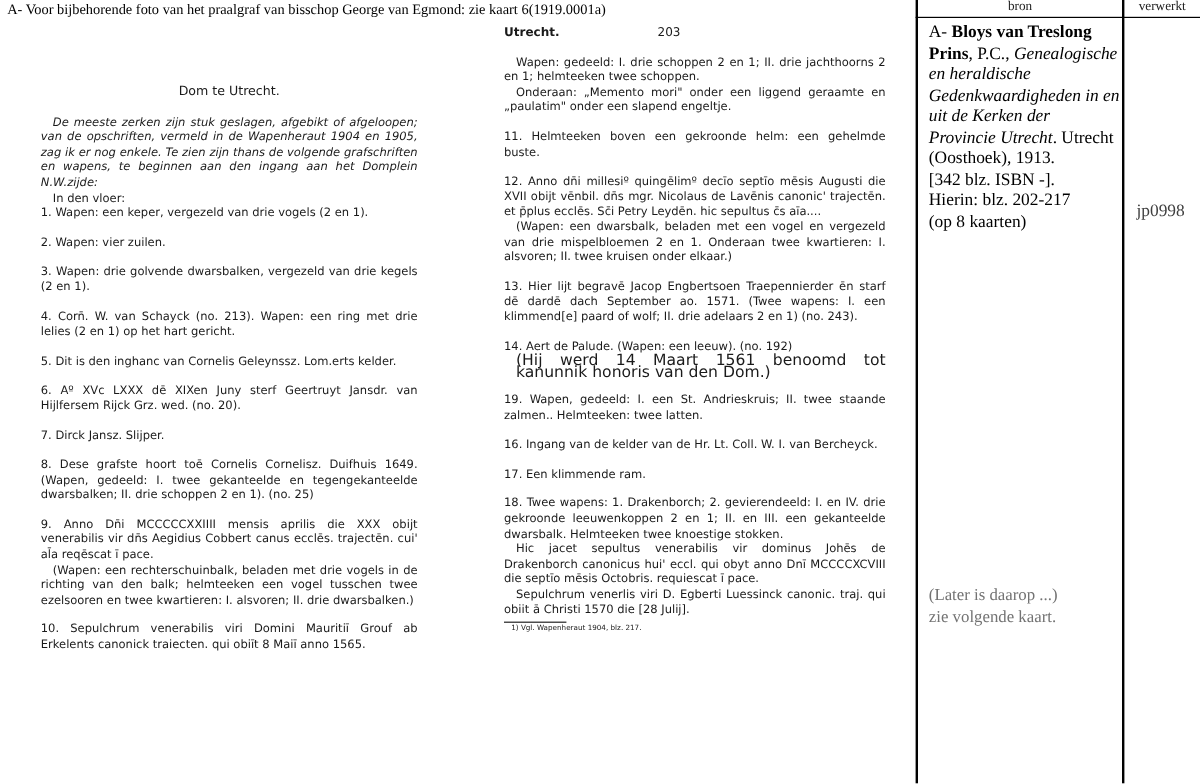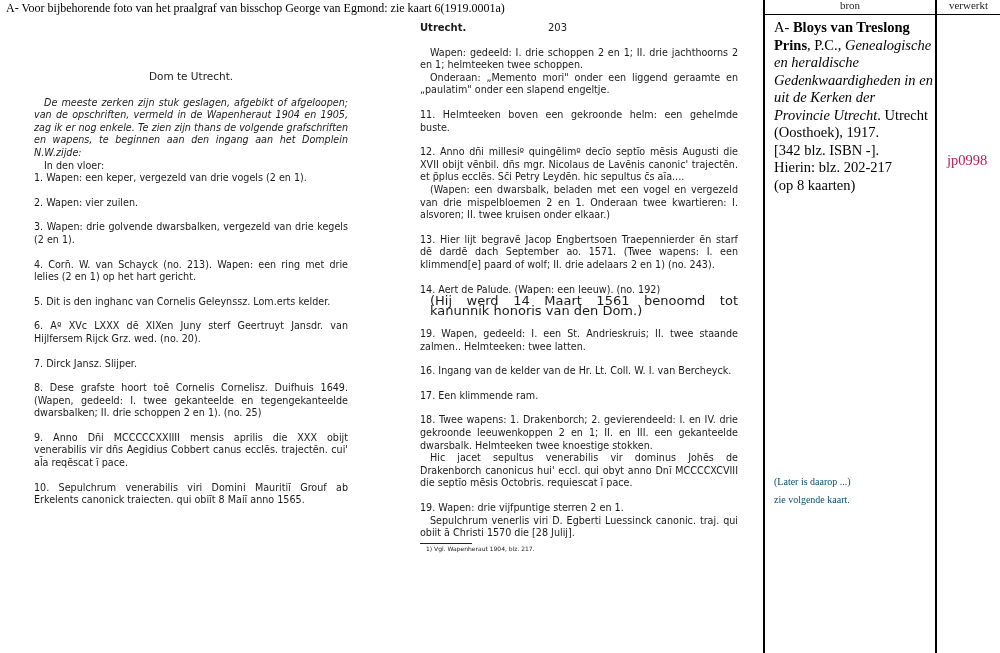--- a/index.html
+++ b/index.html
@@ -35,46 +35,47 @@
     .th { position: absolute; top: -1px; font-family: Liberation Serif, serif; font-size: 11px; color: #222; }
     .th-bron { left: 765px; width: 170px; text-align: center; }
     .th-verwerkt { left: 937px; width: 63px; text-align: center; }
     .bron-cell {
       position: absolute; left: 774px; top: 19px; width: 160px;
       font-family: "Liberation Serif", serif; font-size: 14.5px; line-height: 17.5px; color: #000;
     }
     .bron-cell b { font-weight: bold; }
     .bron-cell i { font-style: italic; }
     .verwerkt-cell {
-      position: absolute; left: 947px; top: 152px;
-      font-family: "Liberation Serif", serif; font-size: 14.5px; color: #be185d;
+      position: absolute; left: 947px; top: 168px;
+      font-family: "Liberation Serif", serif; font-size: 14.5px; color: #404040;
     }
     .later-note {
-      position: absolute; left: 774px; top: 473px; width: 160px;
-      font-family: "Liberation Serif", serif; font-size: 10px; line-height: 17.5px; color: #0c4a6e;
+      position: absolute; left: 774px; top: 488px; width: 160px;
+      font-family: "Liberation Serif", serif; font-size: 14px; line-height: 17.5px; color: #737373;
     }
   </style>
 </head>
 <body>
 
 <div class="top-caption">A- Voor bijbehorende foto van het praalgraf van bisschop George van Egmond: zie kaart 6(1919.0001a)</div>
 
 <div class="scan left-page">
   <div class="page-title">Dom te Utrecht.</div>
   <p class="para">De meeste zerken zijn stuk geslagen, afgebikt of afgeloopen; van de opschriften, vermeld in de Wapenheraut 1904 en 1905, zag ik er nog enkele. Te zien zijn thans de volgende grafschriften en wapens, te beginnen aan den ingang aan het Domplein N.W.zijde:</p>
   <div class="indent">In den vloer:</div>
   <div class="entry first">1.  Wapen: een keper, vergezeld van drie vogels (2 en 1).</div>
   <div class="entry">2.  Wapen: vier zuilen.</div>
   <div class="entry">3.  Wapen: drie golvende dwarsbalken, vergezeld van drie kegels (2 en 1).</div>
   <div class="entry">4.  Corn̄. W. van Schayck (no. 213).  Wapen: een ring met drie lelies (2 en 1) op het hart gericht.</div>
   <div class="entry">5.  Dit is den inghanc van Cornelis Geleynssz. Lom.erts kelder.</div>
   <div class="entry">6.  Aº XVc LXXX dē XIXen Juny sterf Geertruyt Jansdr. van Hijlfersem Rijck Grz. wed. (no. 20).</div>
   <div class="entry">7.  Dirck Jansz. Slijper.</div>
   <div class="entry">8.  Dese grafste hoort toē Cornelis Cornelisz. Duifhuis 1649. (Wapen, gedeeld: I. twee gekanteelde en tegengekanteelde dwarsbalken; II. drie schoppen 2 en 1). (no. 25)</div>
   <div class="entry">9.  Anno Dn̄i MCCCCCXXIIII mensis aprilis die XXX obijt venerabilis vir dn̄s Aegidius Cobbert canus ecclēs. trajectēn. cui' al̄a reqēscat ī pace.</div>
+  <div class="entry tight indent">(Wapen: een rechterschuinbalk, beladen met drie vogels in de richting van den balk; helmteeken een vogel tusschen twee ezelsooren en twee kwartieren: I. alsvoren; II. drie dwarsbalken.)</div>
   <div class="entry">10.  Sepulchrum venerabilis viri Domini Mauritiī Grouf ab Erkelents canonick traiecten. qui obiīt 8 Maiī anno 1565.</div>
 </div>
 
 <div class="scan right-page">
   <div class="running-head">
     <span class="rh-left">Utrecht.</span>
     <span class="rh-num">203</span>
   </div>
   <div class="indent">Wapen: gedeeld: I. drie schoppen 2 en 1; II. drie jachthoorns 2 en 1; helmteeken twee schoppen.</div>
   <div class="indent">Onderaan: „Memento mori" onder een liggend geraamte en „paulatim" onder een slapend engeltje.</div>
@@ -82,34 +83,33 @@
   <div class="entry">12.  Anno dn̄i millesiº quingēlimº decīo septīo mēsis Augusti die XVII obijt vēnbil. dn̄s mgr. Nicolaus de Lavēnis canonic' trajectēn. et p̄plus ecclēs. Sc̄i Petry Leydēn. hic sepultus c̄s aīa....</div>
   <div class="entry tight indent">(Wapen: een dwarsbalk, beladen met een vogel en vergezeld van drie mispelbloemen 2 en 1. Onderaan twee kwartieren: I. alsvoren; II. twee kruisen onder elkaar.)</div>
   <div class="entry">13.  Hier lijt begravē Jacop Engbertsoen Traepennierder ēn starf dē dardē dach September ao. 1571. (Twee wapens: I. een klimmend[e] paard of wolf; II. drie adelaars 2 en 1) (no. 243).</div>
   <div class="entry">14.  Aert de Palude. (Wapen: een leeuw). (no. 192)</div>
   <div class="small-note">(Hij werd 14 Maart 1561 benoomd tot kanunnik honoris van den Dom.)</div>
   <div class="entry">19.  Wapen, gedeeld: I. een St. Andrieskruis; II. twee staande zalmen.. Helmteeken: twee latten.</div>
   <div class="entry">16.  Ingang van de kelder van de Hr. Lt. Coll. W. I. van Bercheyck.</div>
   <div class="entry">17.  Een klimmende ram.</div>
   <div class="entry">18.  Twee wapens: 1. Drakenborch; 2. gevierendeeld: I. en IV. drie gekroonde leeuwenkoppen 2 en 1; II. en III. een gekanteelde dwarsbalk. Helmteeken twee knoestige stokken.</div>
   <div class="entry tight indent">Hic jacet sepultus venerabilis vir dominus Johēs de Drakenborch canonicus hui' eccl. qui obyt anno Dnī MCCCCXCVIII die septīo mēsis Octobris. requiescat ī pace.</div>
-  <div class="entry">19.  Wapen: drie vijfpuntige sterren 2 en 1.</div>
   <div class="entry tight indent">Sepulchrum venerlis viri D. Egberti Luessinck canonic. traj. qui obiit ā Christi 1570 die [28 Julij].</div>
   <div class="footnote-rule"></div>
   <div class="footnote">1) Vgl. Wapenheraut 1904, blz. 217.</div>
 </div>
 
 <div class="table-frame"></div>
 <div class="col-divider"></div>
 <div class="header-rule"></div>
 <div class="th th-bron">bron</div>
 <div class="th th-verwerkt">verwerkt</div>
 
 <div class="bron-cell">
-  <span>A- </span><b>Bloys van Treslong Prins</b><span>, P.C., </span><i>Genealogische en heraldische Gedenkwaardigheden in en uit de Kerken der Provincie Utrecht</i><span>. Utrecht (Oosthoek), 1917.</span><br>
+  <span>A- </span><b>Bloys van Treslong Prins</b><span>, P.C., </span><i>Genealogische en heraldische Gedenkwaardigheden in en uit de Kerken der Provincie Utrecht</i><span>. Utrecht (Oosthoek), 1913.</span><br>
   <span>[342 blz. ISBN -].</span><br>
   <span>Hierin: blz. 202-217</span><br>
   <span>(op 8 kaarten)</span>
 </div>
 
 <div class="verwerkt-cell">jp0998</div>
 
 <div class="later-note">
   <span>(Later is daarop ...)</span><br>
   <span>zie volgende kaart.</span>

